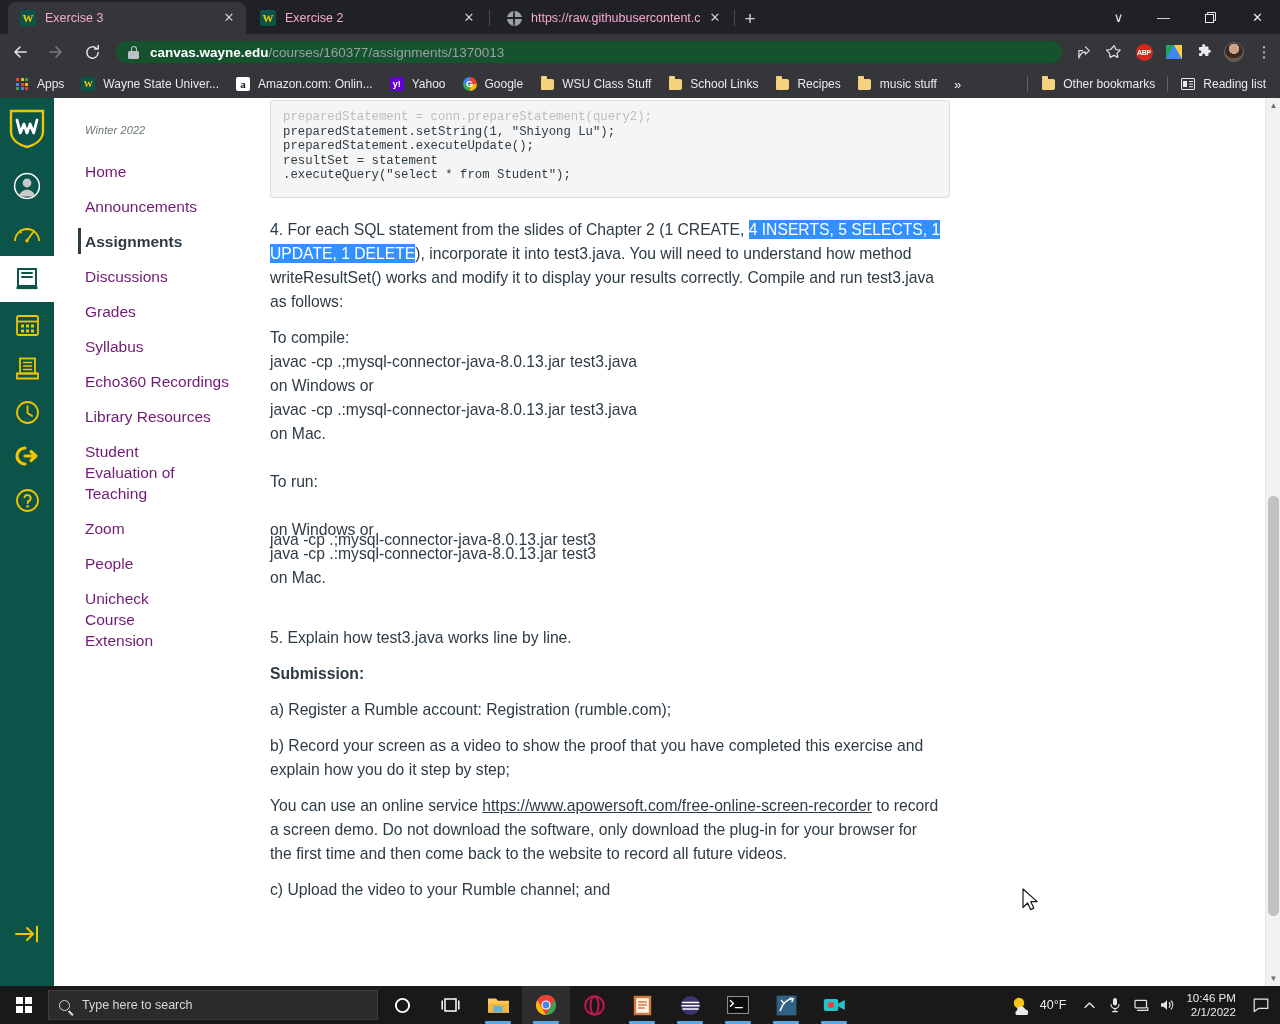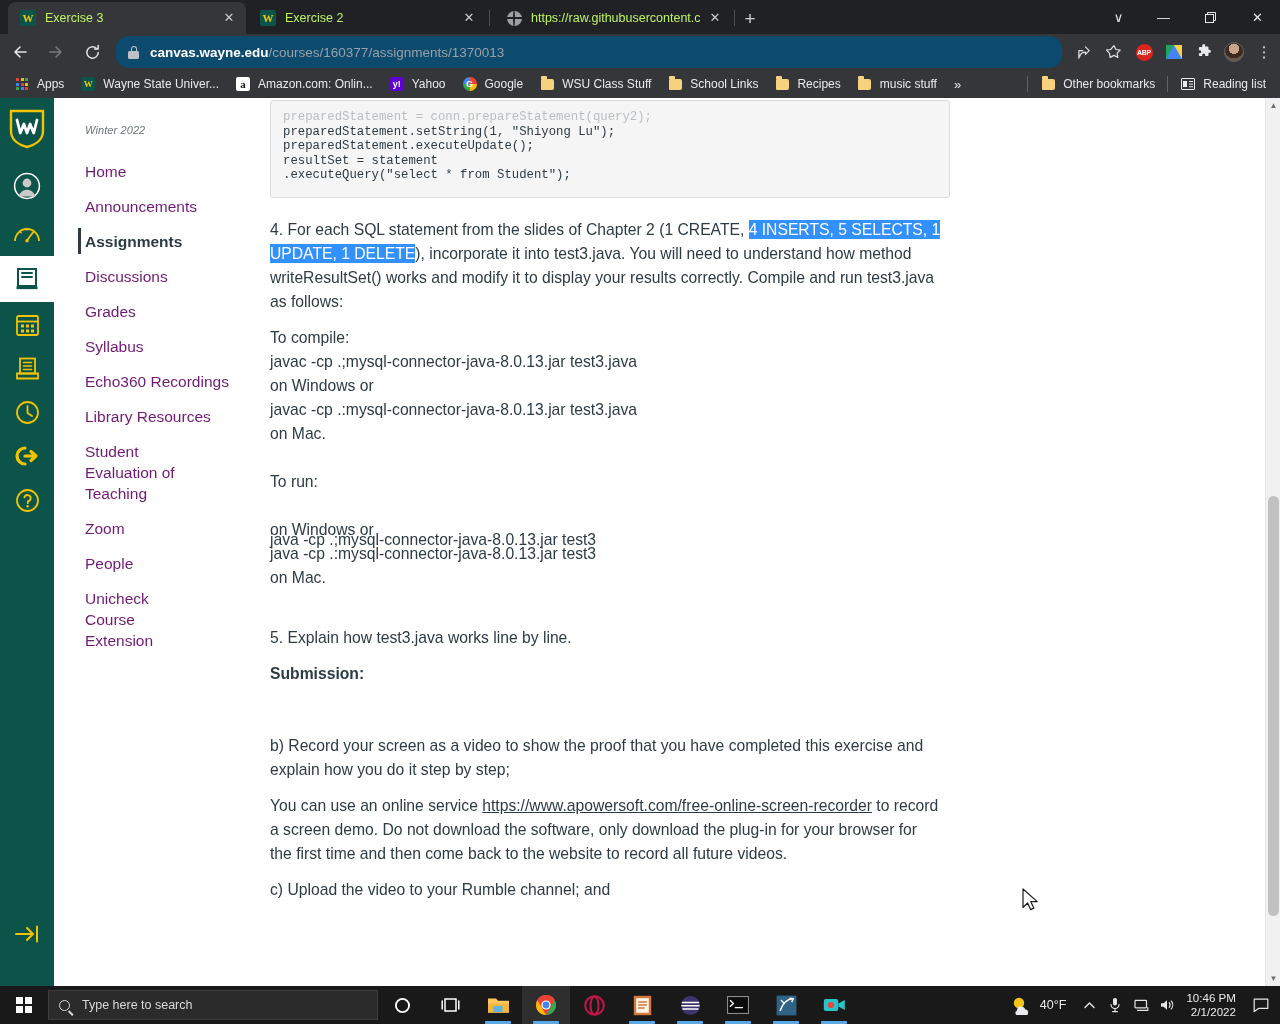--- a/index.html
+++ b/index.html
@@ -26,21 +26,21 @@
     width: 16px; height: 16px; flex: 0 0 16px; margin-right: 9px;
     display: flex; align-items: center; justify-content: center;
     border-radius: 2px; overflow: hidden;
   }
   .fav-wsu { background: #0c5449; }
   .fav-wsu span { color: #f7c600; font-size: 11px; font-weight: bold; line-height: 1; font-family: "Liberation Serif", serif; }
   .fav-globe { width: 15px; height: 15px; border-radius: 50%; background: #9aa0a6; position: relative; }
   .fav-globe::before { content:""; position:absolute; left:0; top:6.5px; width:15px; height:1.5px; background:#202124; }
   .fav-globe::after { content:""; position:absolute; left:6.5px; top:0; width:1.5px; height:15px; background:#202124; border-radius:50%; }
   .tab-title {
-    font-size: 12.5px; color: #bef264; white-space: nowrap;
+    font-size: 12.5px; color: #f9a8d4; white-space: nowrap;
     overflow: hidden; text-overflow: clip; flex: 1;
   }
   .tab-close {
     width: 18px; height: 18px; margin-left: 6px; flex: 0 0 18px;
     color: #c8cace; font-size: 13px; line-height: 18px; text-align: center;
   }
   .tab-sep { position: absolute; top: 10px; width: 1px; height: 16px; background: #4a4d51; }
   .newtab-btn {
     position: absolute; top: 7px; left: 738px; width: 24px; height: 24px;
     color: #cdd0d3; font-size: 19px; line-height: 23px; text-align: center; font-weight: 300;
@@ -56,22 +56,22 @@
     position: absolute; top: 34px; left: 0; width: 1280px; height: 36px;
     background: #35363a; display: flex; align-items: center;
   }
   .nav-btn {
     width: 32px; height: 32px; margin-left: 4px;
     display: flex; align-items: center; justify-content: center;
     color: #e2e4e6; font-size: 17px; border-radius: 50%;
   }
   .nav-btn.disabled { color: #6d7073; }
   .omnibox {
-    flex: 1; height: 32px; margin: 0 8px 0 8px; border-radius: 13px;
-    background: #0c4a6e; display: flex; align-items: center; padding: 0 12px;
+    flex: 1; height: 22px; margin: 0 8px 0 8px; border-radius: 13px;
+    background: #14532d; display: flex; align-items: center; padding: 0 12px;
     position: relative;
   }
   .lock-icon { width: 11px; height: 13px; margin-right: 11px; position: relative; flex: 0 0 11px; }
   .lock-icon .body { position: absolute; bottom: 0; left: 0; width: 11px; height: 8px; background: #bdc1c6; border-radius: 1.5px; }
   .lock-icon .shackle { position: absolute; top: 0; left: 2.5px; width: 6px; height: 6px; border: 1.6px solid #bdc1c6; border-bottom: none; border-radius: 3px 3px 0 0; }
   .url-text { font-size: 13.5px; color: #9aa0a6; white-space: nowrap; }
   .url-text b { color: #ffffff; font-weight: 700; }
   .tb-icon {
     width: 28px; height: 28px; margin-right: 2px;
     display: flex; align-items: center; justify-content: center;
@@ -522,20 +522,21 @@
       <div class="para" style="left:1px;top:372px;">To run:</div>
       <div class="para" style="left:1px;top:396px;margin-top:34px;">java -cp .;mysql-connector-java-8.0.13.jar test3</div>
       <div class="para" style="left:1px;top:420px;">on Windows or</div>
       <div class="para" style="left:1px;top:444px;">java -cp .:mysql-connector-java-8.0.13.jar test3</div>
       <div class="para" style="left:1px;top:468px;">on Mac.</div>
 
       <div class="para" style="left:1px;top:528px;">5. Explain  how test3.java works line by line.</div>
 
       <div class="para" style="left:1px;top:564px;font-weight:700;">Submission:</div>
 
+      <div class="para" style="left:1px;top:600px;">a) Register a Rumble account: Registration (rumble.com);</div>
       <div class="para" style="left:1px;top:636px;">b) Record your screen as a video to show the proof that you have completed this exercise and explain how you do it step by step;</div>
 
       <div class="para" style="left:1px;top:696px;"><span>You can use an online service </span><a href="#">https://www.apowersoft.com/free-online-screen-recorder</a><span> to record a screen demo. Do not download the software, only download the plug-in for your browser for the first time and then come back to the website to record all future videos.</span></div>
 
       <div class="para" style="left:1px;top:780px;">c) Upload the video to your Rumble channel; and</div>
     </div>
   </div>
 
   <div class="pg-scroll">
     <div class="arrow up">▲</div>

